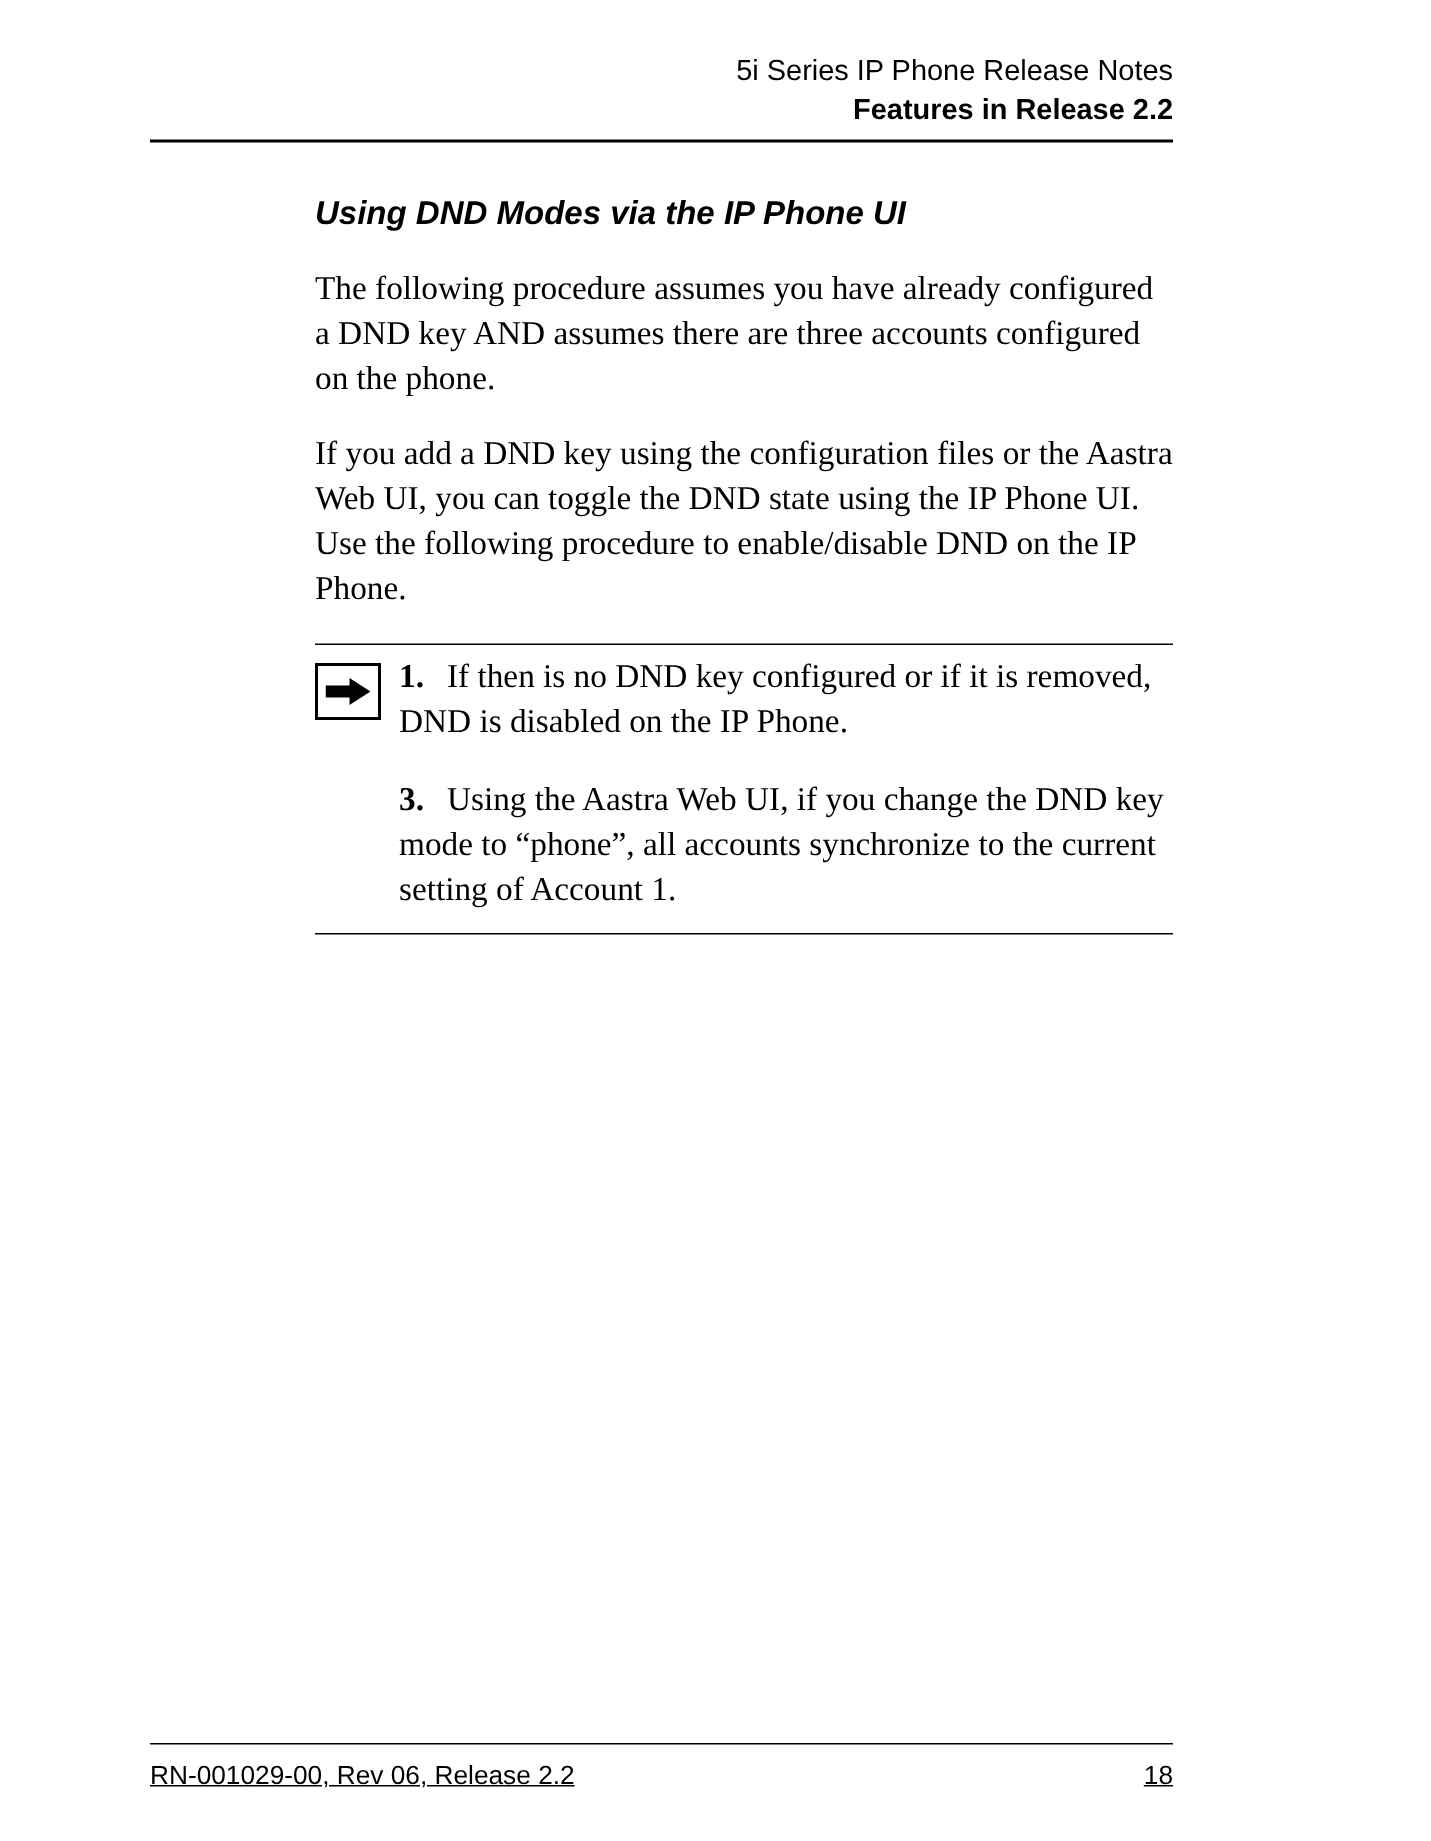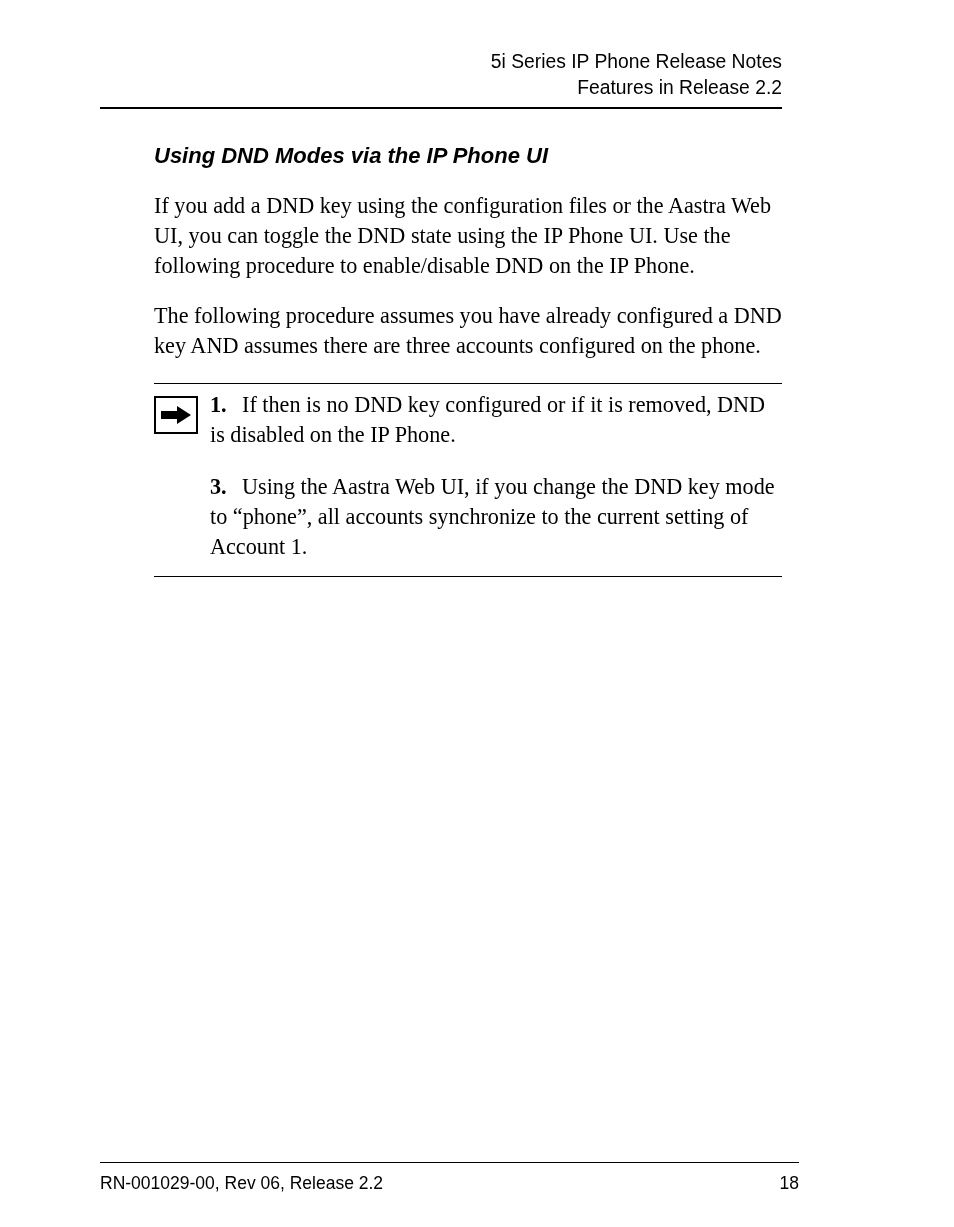--- a/index.html
+++ b/index.html
@@ -9,39 +9,39 @@
     width: 954px;
     height: 1227px;
     font-family: "Times New Roman", Times, serif;
     background: #fff;
     color: #000;
   }
   .page {
     box-sizing: border-box;
     width: 877px;
     height: 1227px;
-    padding: 49px 95px 35px 100px;
+    padding: 35px 95px 35px 100px;
     position: relative;
   }
   .header-block {
     text-align: right;
     font-family: Arial, Helvetica, sans-serif;
     font-size: 19.3px;
     line-height: 1.35;
     margin-bottom: 6px;
   }
   .header-line1 { font-weight: 400; }
-  .header-line2 { font-weight: 400; }
+  .header-line2 { font-weight: 700; }
   .header-rule {
     border: 0;
     border-top: 2px solid #000;
     margin: 0 0 34px 0;
   }
   .content {
-    margin-left: 54px;
+    margin-left: 110px;
   }
   .section-title {
     font-family: Arial, Helvetica, sans-serif;
     font-weight: 700;
     font-style: italic;
     font-size: 22px;
     margin: 0 0 22px 0;
   }
   .para {
     font-size: 22.2px;
@@ -84,24 +84,25 @@
   }
   .note-item:last-child { margin-bottom: 0; }
   .note-num {
     font-weight: 700;
     display: inline-block;
     width: 32px;
   }
   .footer {
     position: absolute;
     left: 100px;
-    right: 78px;
+    right: 95px;
     bottom: 33px;
     font-family: Arial, Helvetica, sans-serif;
     font-size: 17.5px;
+    text-decoration: underline;
   }
   .footer-rule {
     border: 0;
     border-top: 1.5px solid #000;
     margin: 0 0 10px 0;
   }
   .footer-row {
     display: flex;
     justify-content: space-between;
   }
@@ -114,22 +115,22 @@
   <div class="header-block">
     <div class="header-line1">5i Series IP Phone Release Notes</div>
     <div class="header-line2">Features in Release 2.2</div>
   </div>
   <hr class="header-rule">
 
   <div class="content">
 
     <h3 class="section-title">Using DND Modes via the IP Phone UI</h3>
 
+    <p class="para">The following procedure assumes you have already configured a DND key AND assumes there are three accounts configured on the phone.</p>
     <p class="para">If you add a DND key using the configuration files or the Aastra Web UI, you can toggle the DND state using the IP Phone UI. Use the following procedure to enable/disable DND on the IP Phone.</p>
-    <p class="para">The following procedure assumes you have already configured a DND key AND assumes there are three accounts configured on the phone.</p>
 
     <div class="notes-box">
       <div class="arrow-icon">
         <svg width="30" height="18" viewBox="0 0 30 18">
           <polygon points="0,5 16,5 16,0 30,9 16,18 16,13 0,13" fill="#000"></polygon>
         </svg>
       </div>
       <div class="notes-text">
 
         <p class="note-item">

